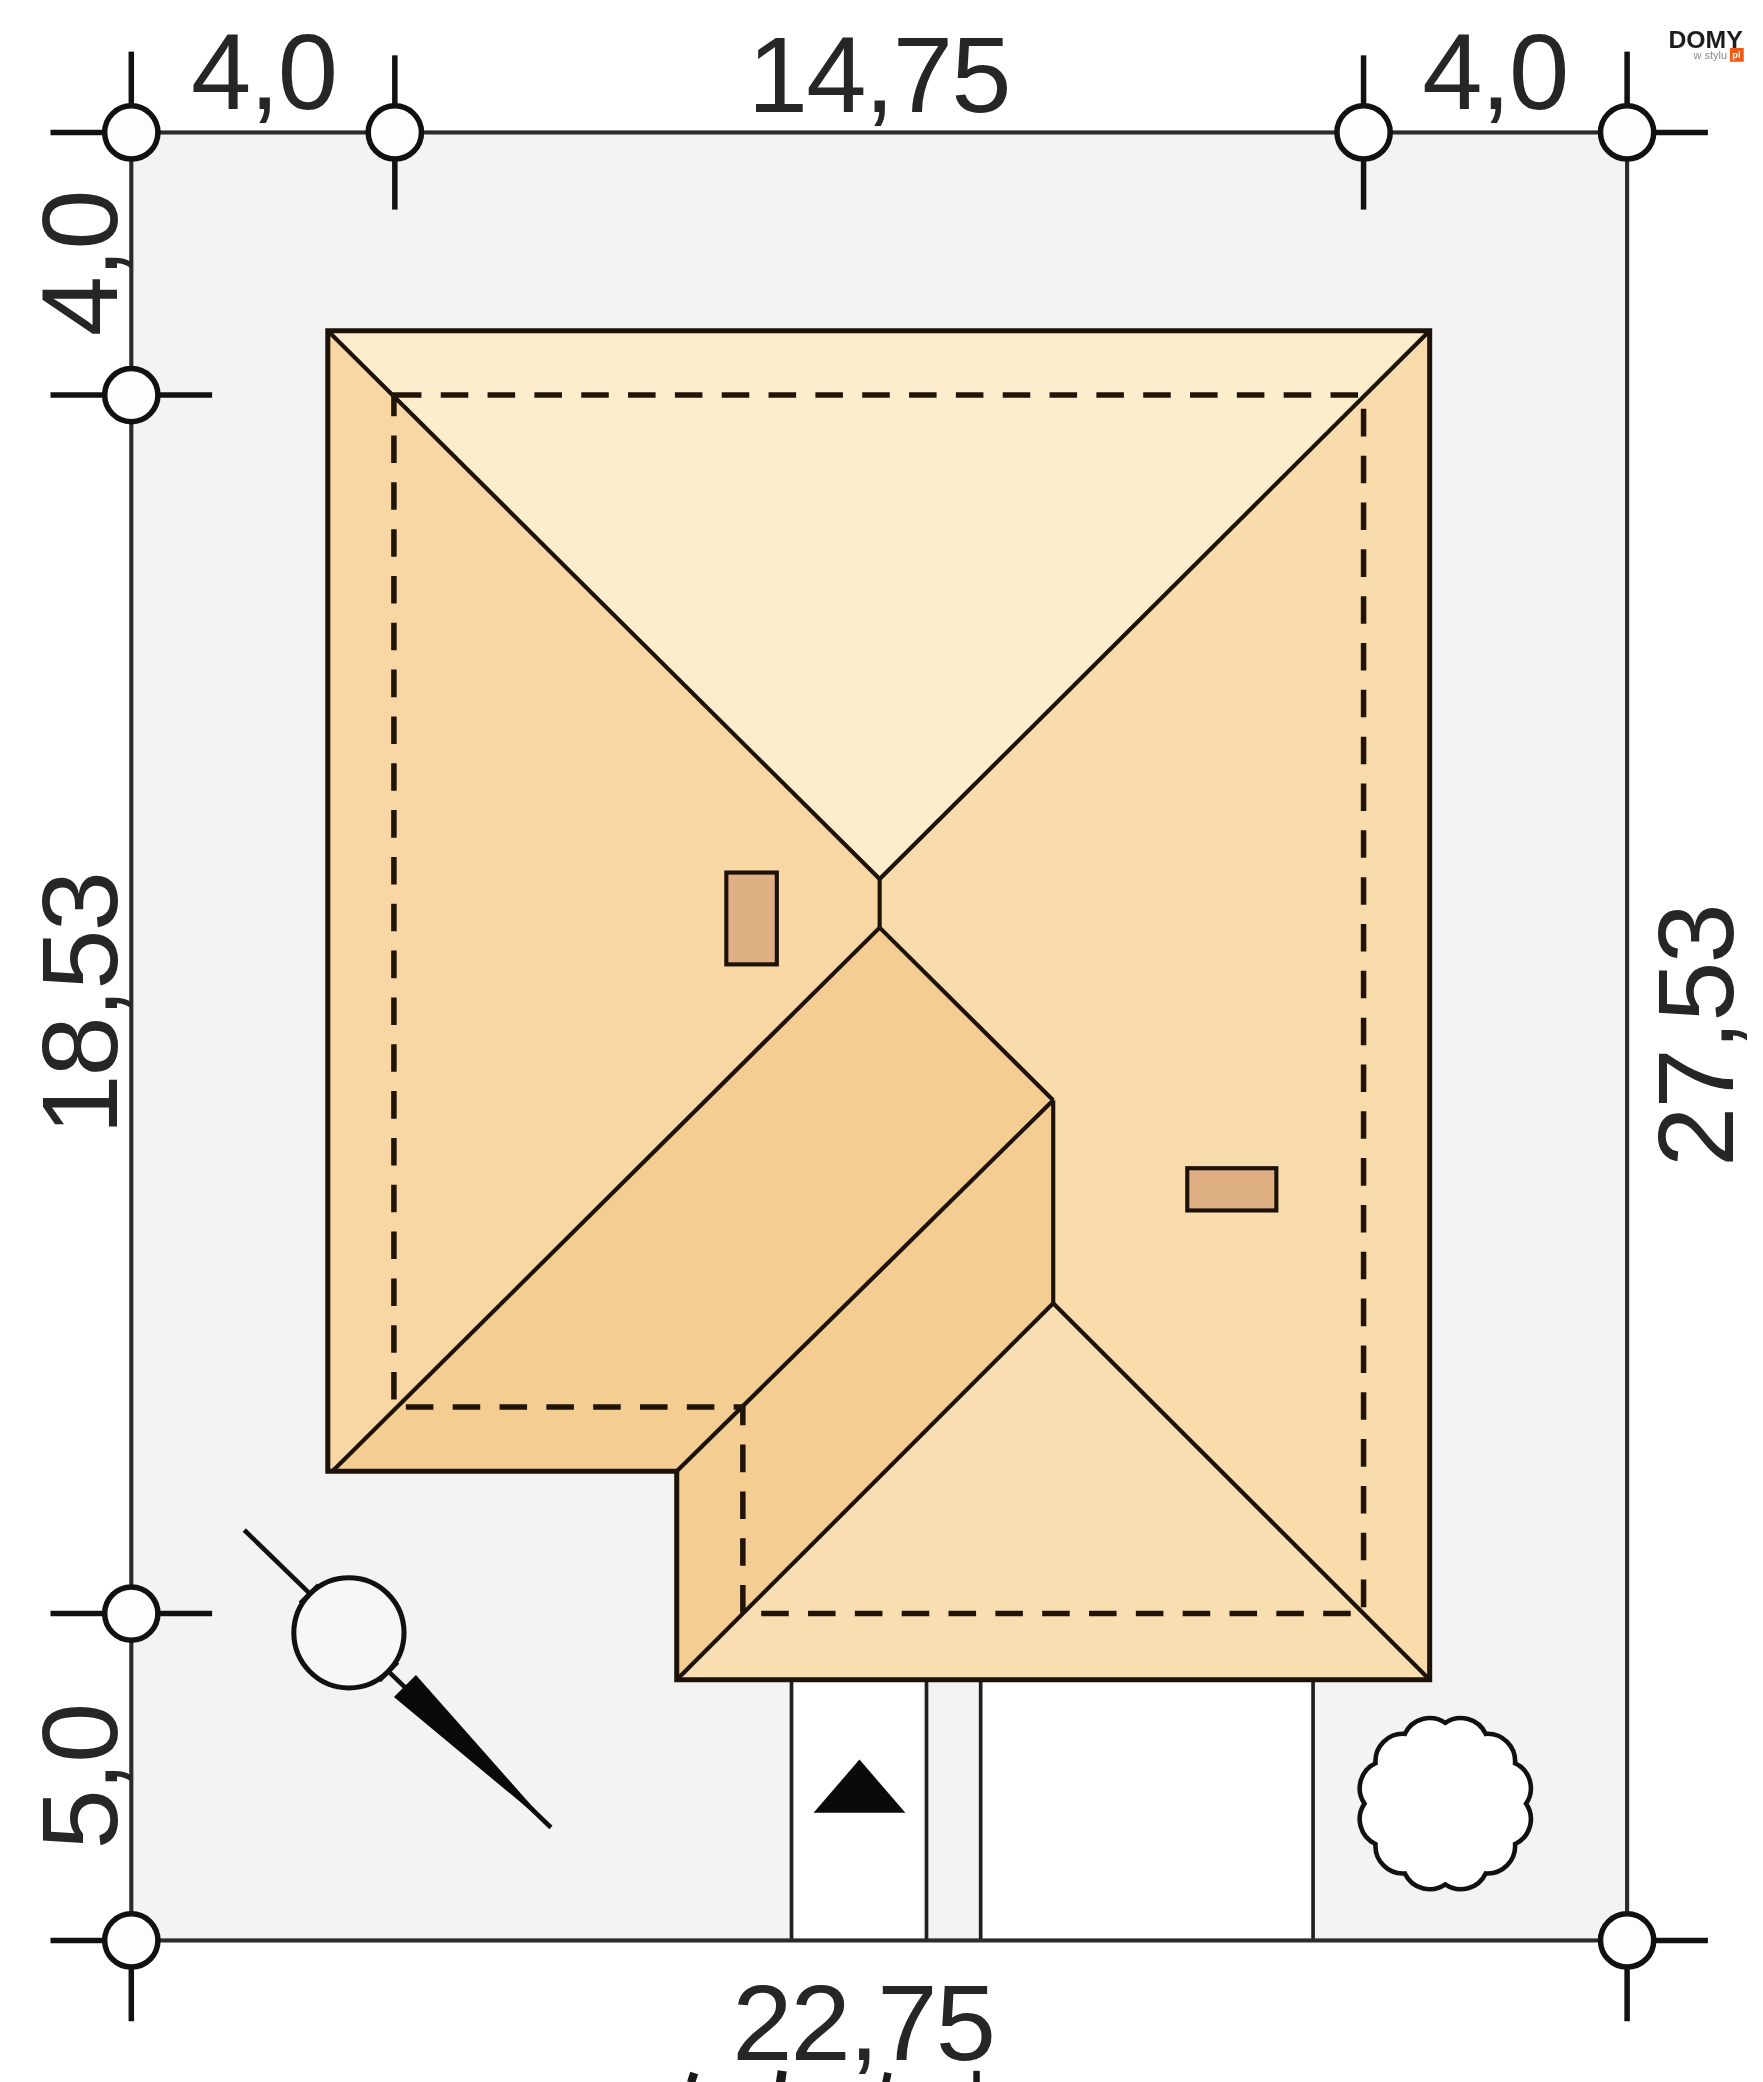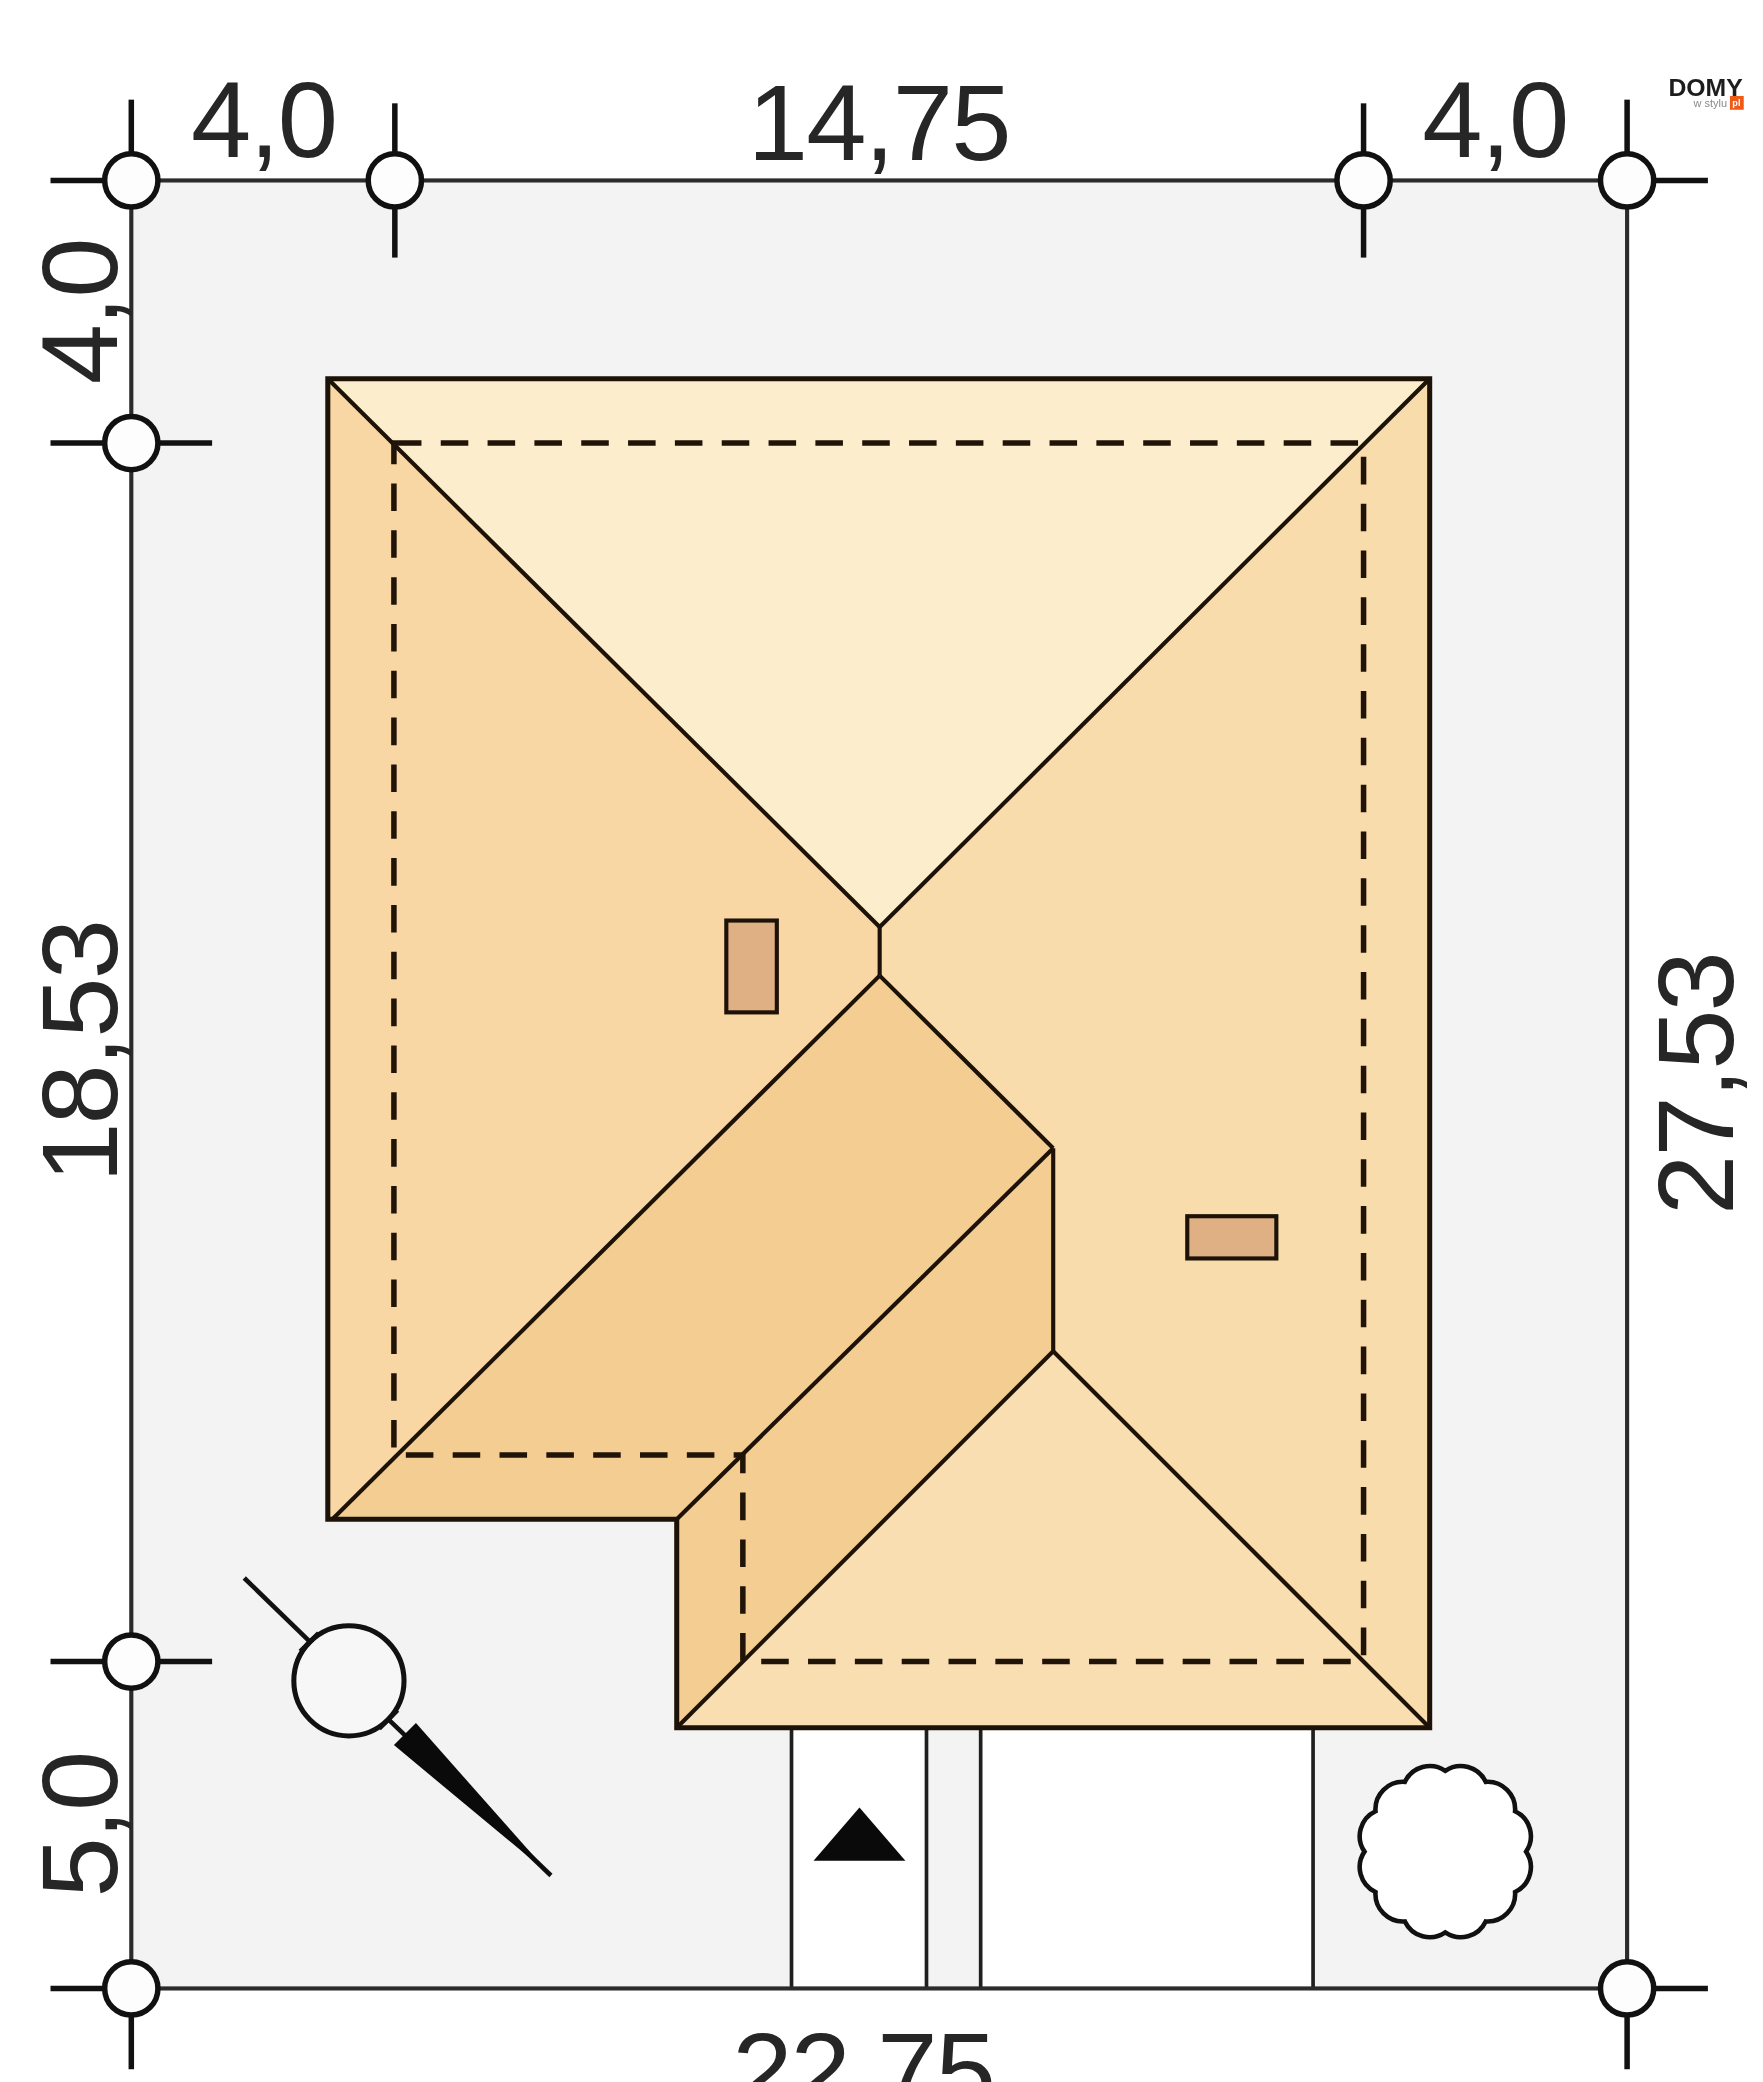--- a/index.html
+++ b/index.html
@@ -1,16 +1,16 @@
 <!DOCTYPE html>
 <html style="font-size:14.7px"><head>
 <meta charset="utf-8">
 <style>
   html,body{margin:0;padding:0;background:#ffffff;width:1763px;height:2083px;overflow:hidden;}
-  .page{position:relative;width:1763px;height:2015px;background:#ffffff;font-family:"Liberation Sans",sans-serif;margin-top:48px;}
+  .page{position:relative;width:1763px;height:2015px;background:#ffffff;font-family:"Liberation Sans",sans-serif;}
   svg text{font-family:"Liberation Sans",sans-serif;fill:#262626;}
   .dim-label{font-size:118px;letter-spacing:-2px;}
   .logo-brand{font-size:27px;font-weight:bold;fill:#1d1d1d;letter-spacing:0px;}
   .logo-sub{font-size:12px;fill:#8a8a8a;}
   .logo-tld{font-size:10px;font-weight:bold;fill:#ffffff;}
 </style>
 </head>
 <body>
 
 <div class="page">

